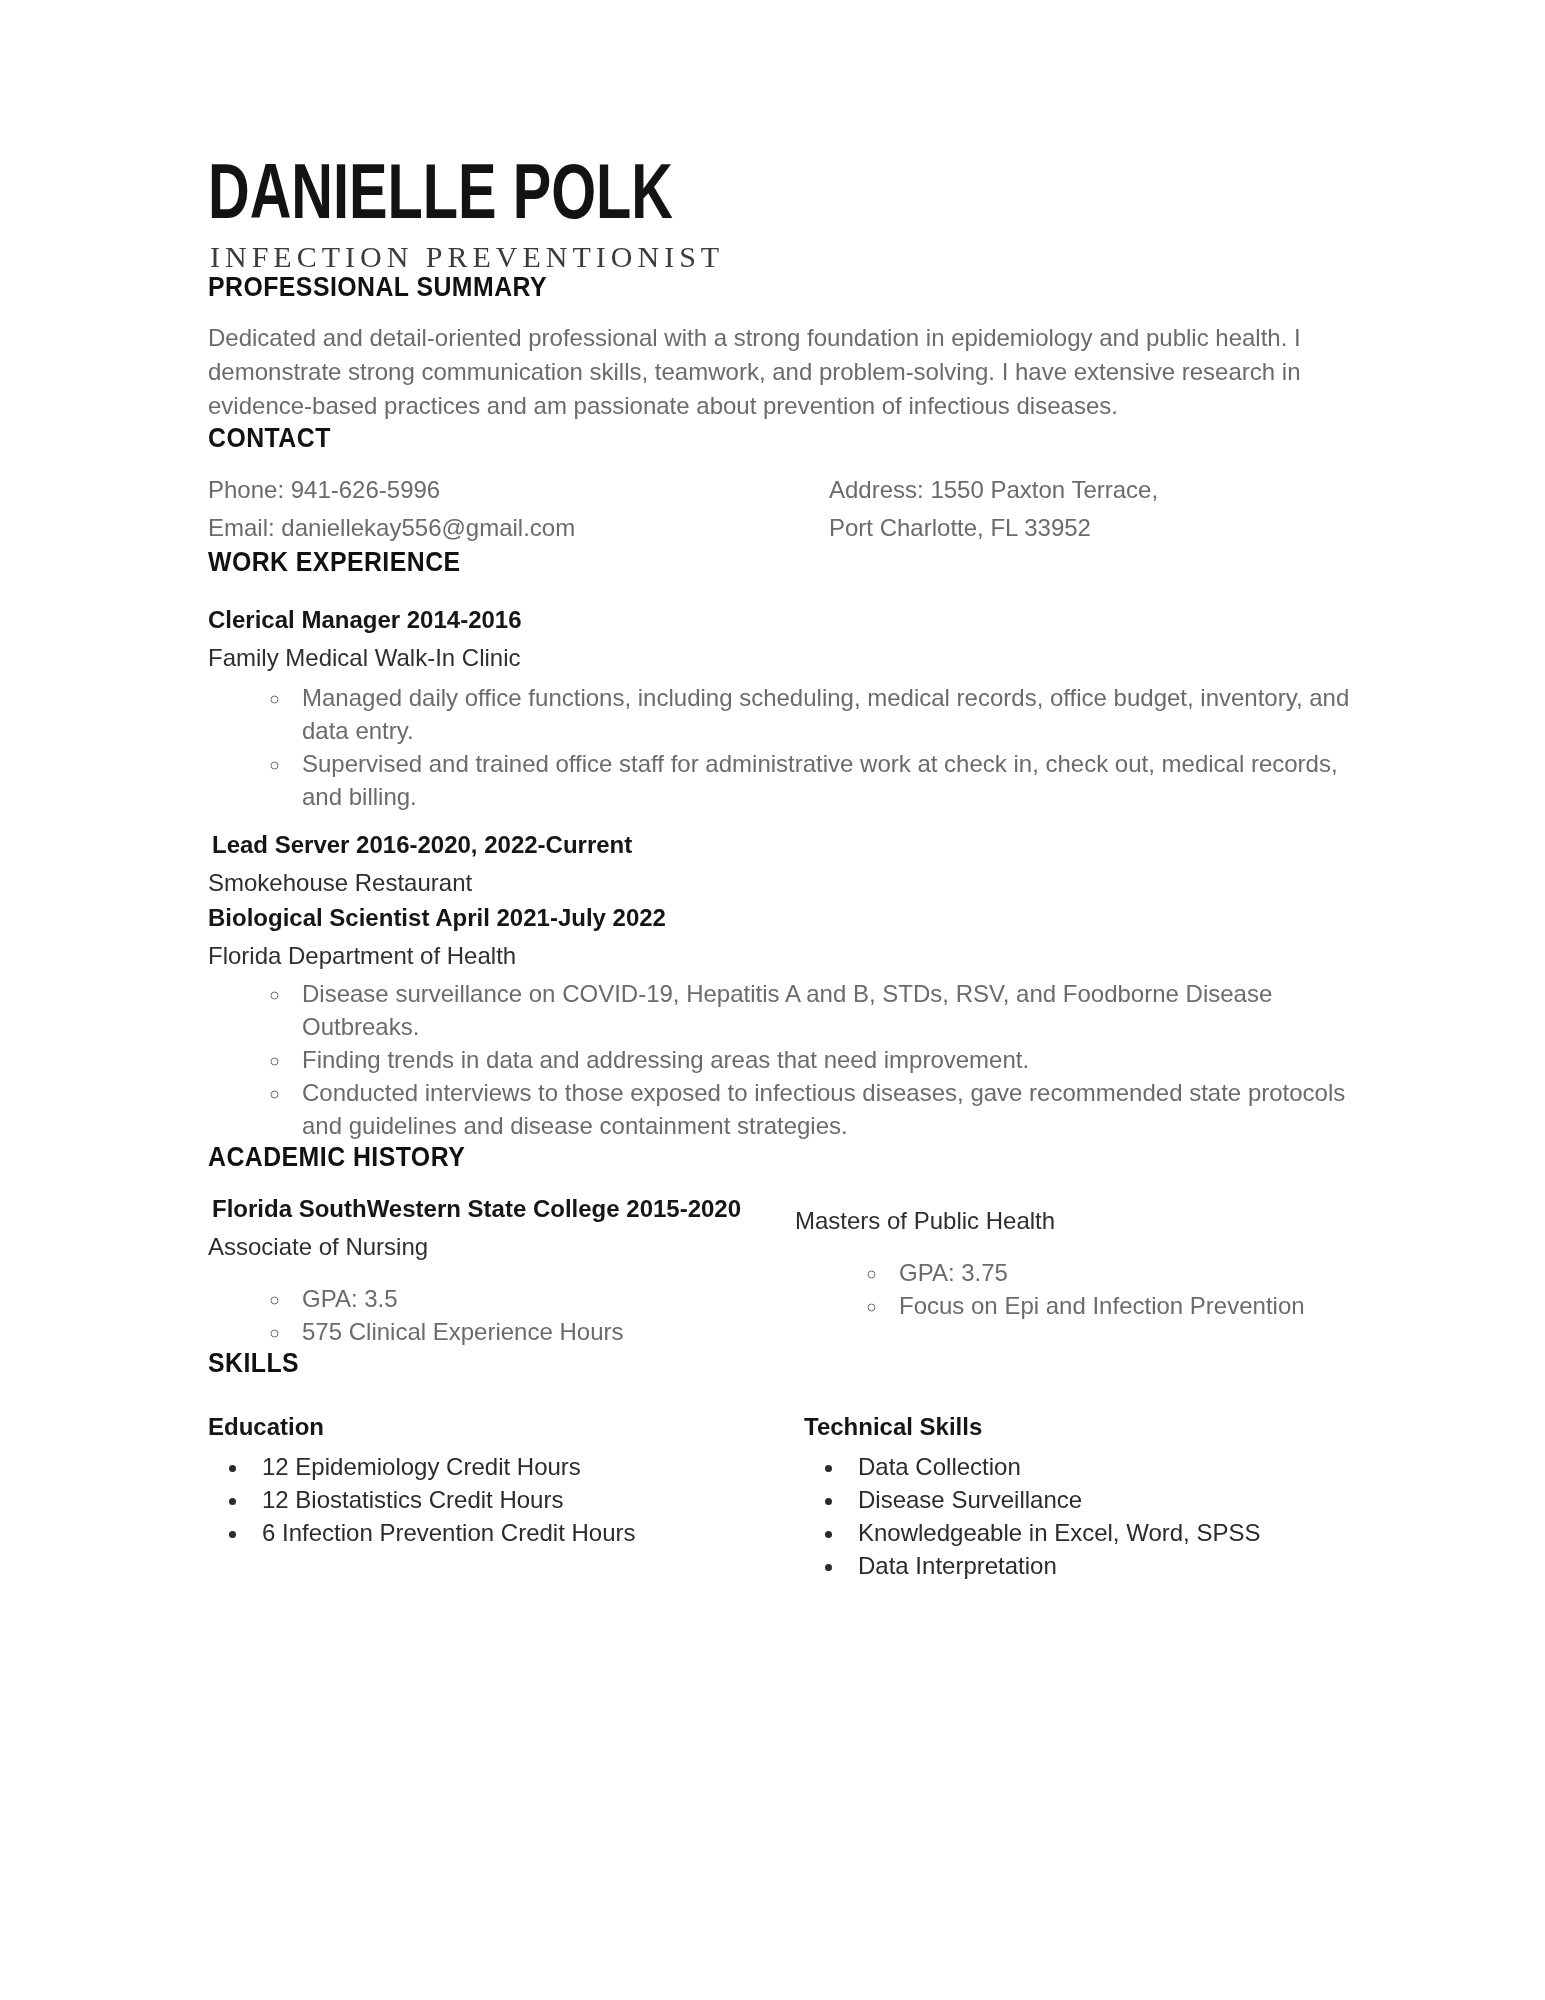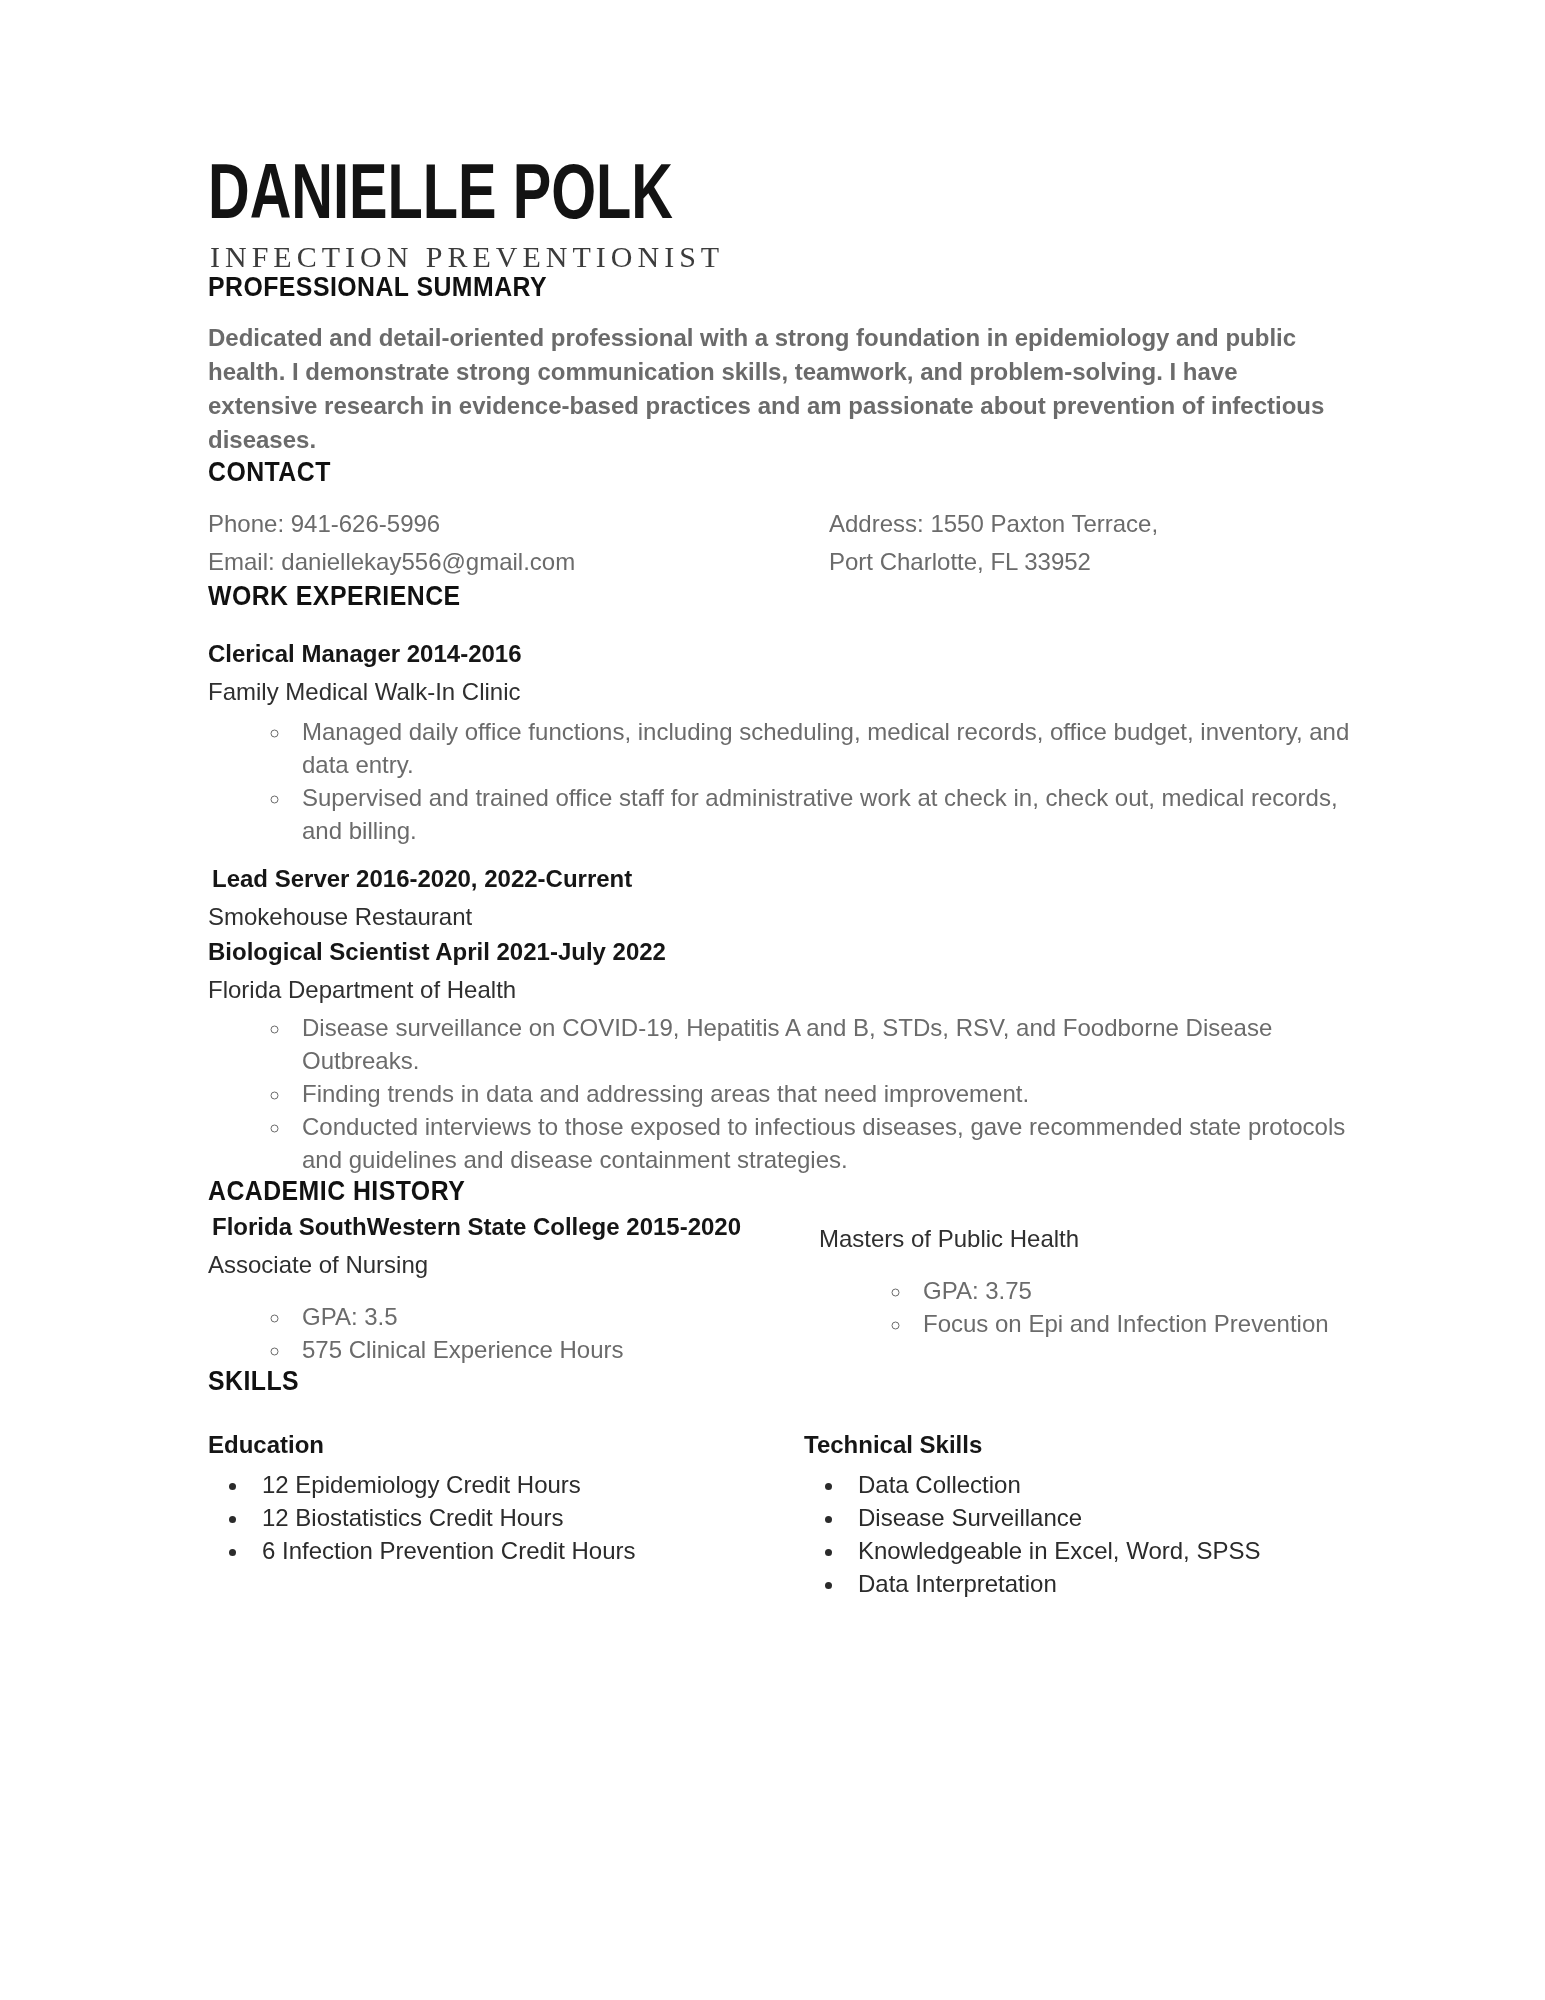--- a/index.html
+++ b/index.html
@@ -53,21 +53,20 @@
   .mt-work      { margin-top: 46px; }
   .mt-academic  { margin-top: 29px; }
   .mt-skills    { margin-top: 41px; }
   
   p.summary-text {
     margin: 19px 0 0;
     width: 1130px;
     font-size: 24px;
     line-height: 34px;
     color: #6b6b6b;
-    font-weight: bold;
   }
   
   .contact-grid {
     margin-top: 18px;
     display: grid;
     grid-template-columns: 597px 1fr;
     gap: 24px;
   }
   .contact-line {
     font-size: 24px;
@@ -102,24 +101,23 @@
   ul.circle-list li {
     font-size: 24px;
     line-height: 33px;
     color: #6b6b6b;
     padding-left: 10px;
   }
   .job-2 ul.circle-list { margin-top: 13px; }
   .job-3 ul.circle-list { margin-top: 8px; }
   
   .academic-grid {
-    margin-top: 8px;
+    margin-top: 24px;
     display: grid;
     grid-template-columns: 587px 1fr;
-    gap: 24px;
   }
   .academic-grid ul.circle-list {
     margin-top: 22px;
     width: auto;
   }
   .pl-right { padding-left: 94px !important; }
   
   .skills-grid {
     margin-top: 36px;
     display: grid;

